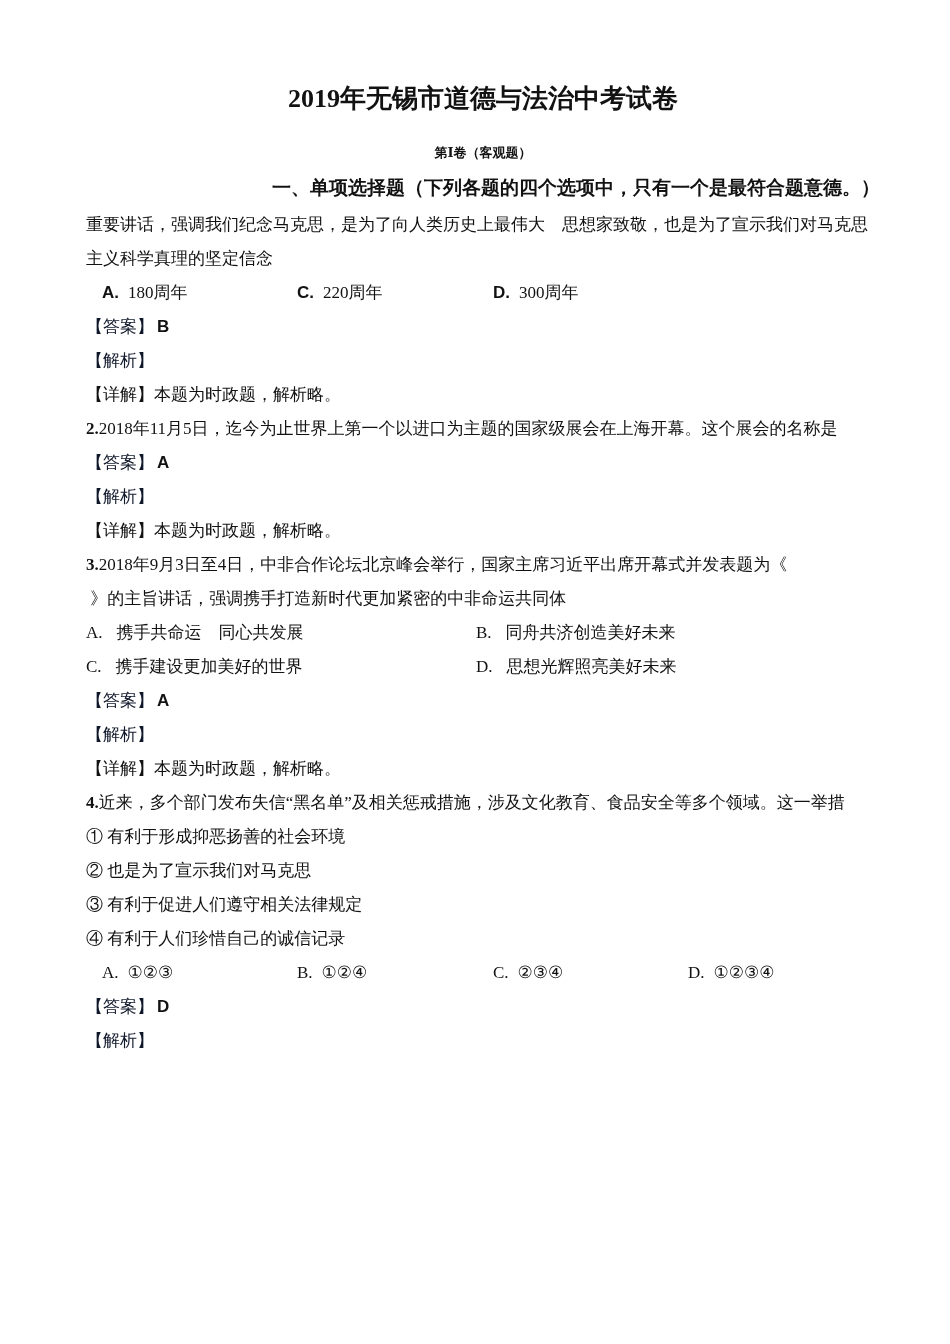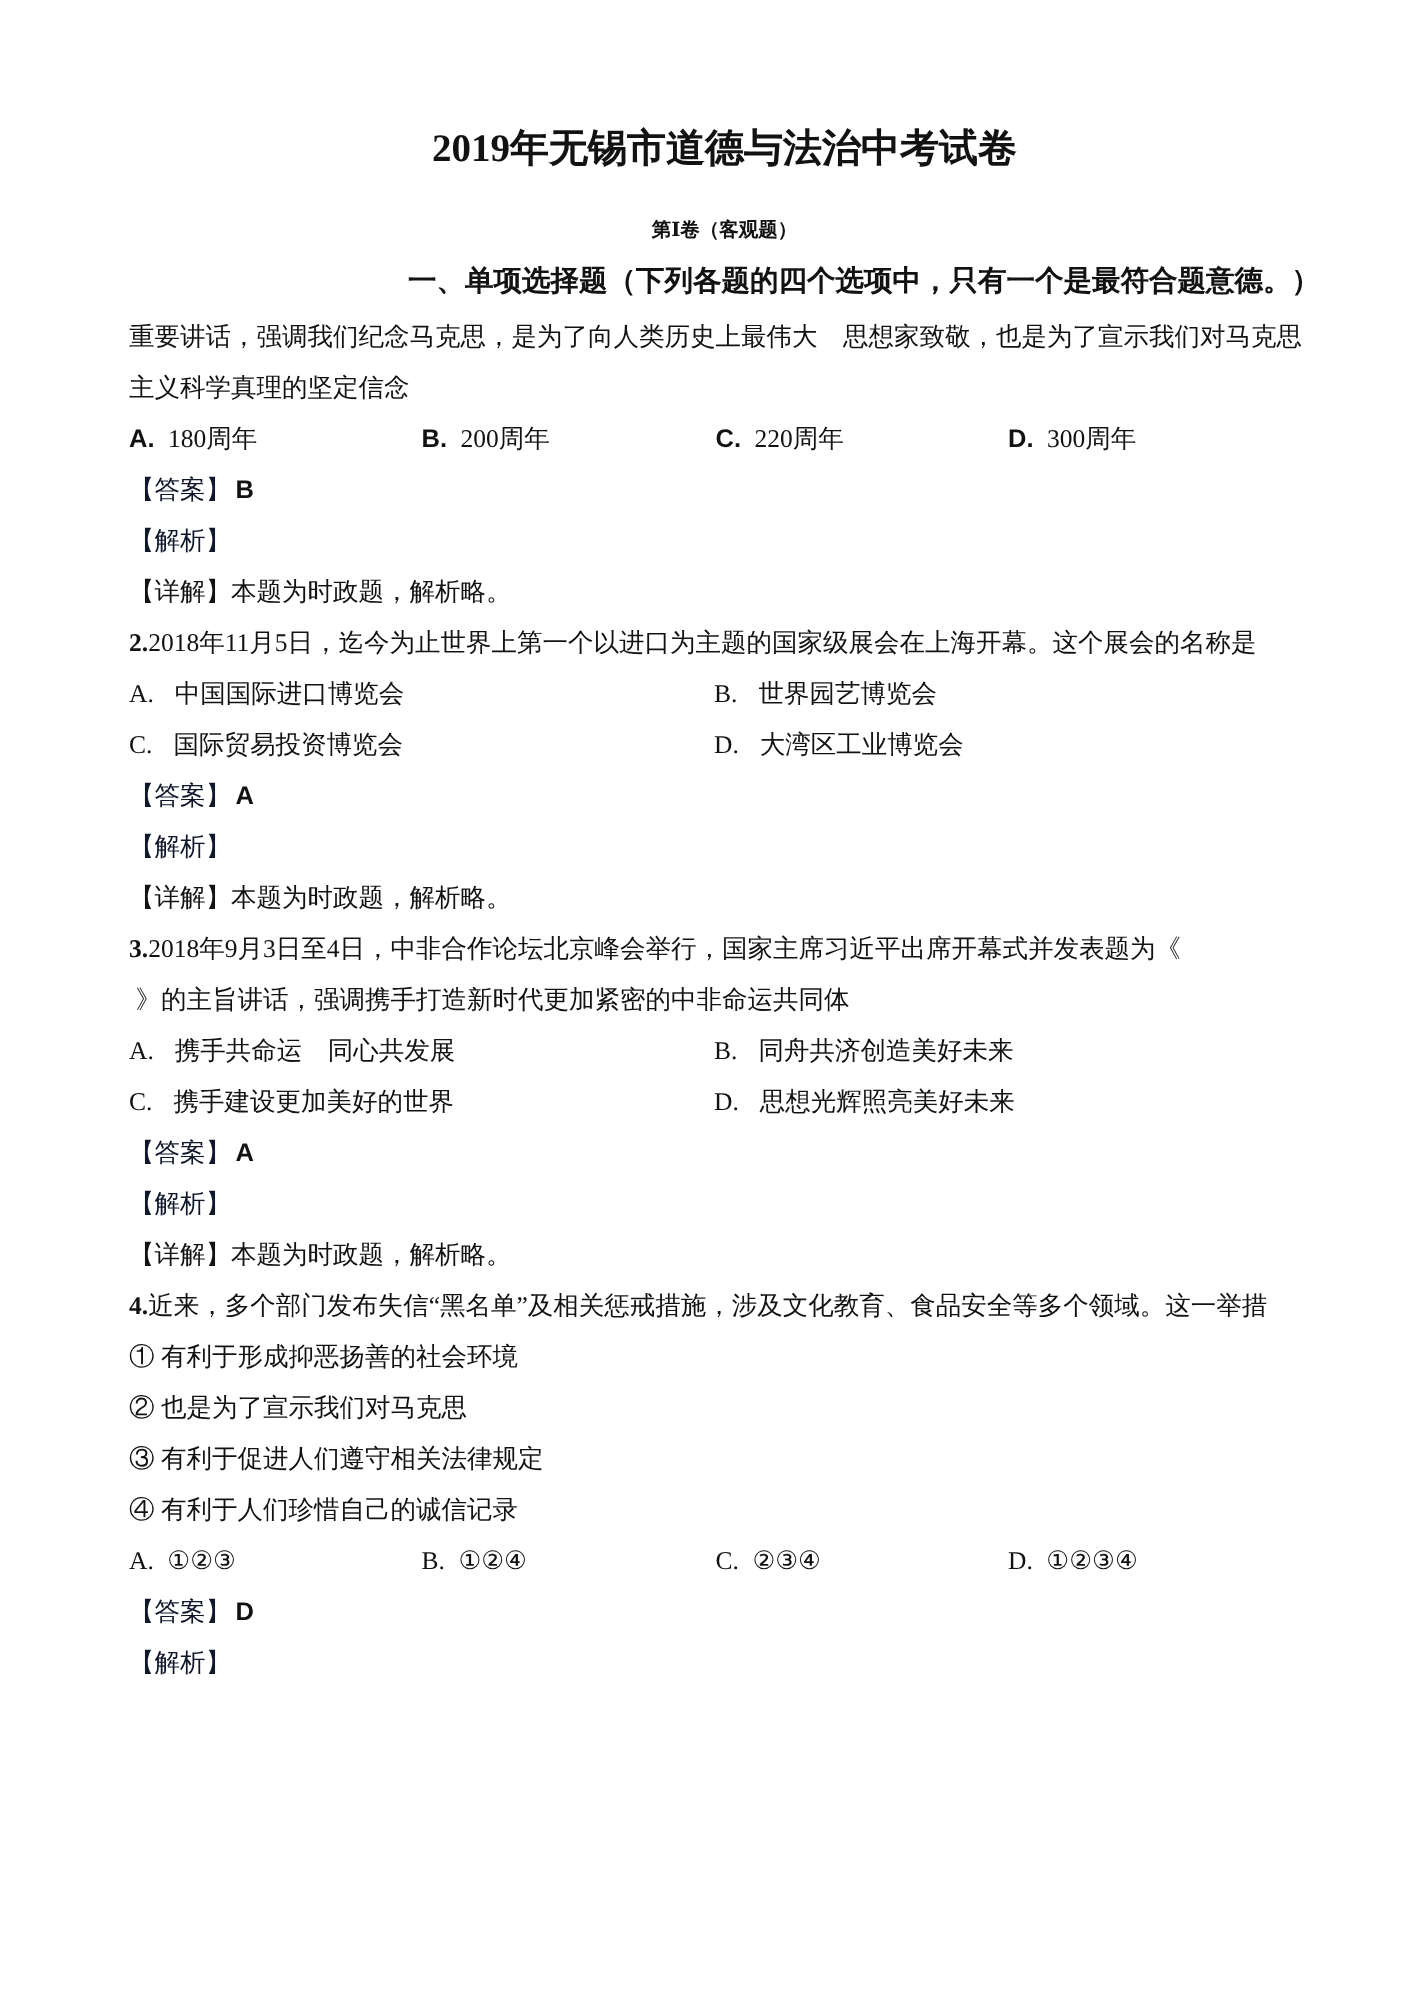--- a/index.html
+++ b/index.html
@@ -54,20 +54,21 @@
     font-size: 17px;
     white-space: pre;
     overflow: visible;
   }
   .qnum {
     font-weight: bold;
   }
   .opts4 {
     display: grid;
     grid-template-columns: 195px 196px 195px auto;
+    margin-left: 16px;
   }
   .opts2 {
     display: grid;
     grid-template-columns: 390px auto;
   }
   .opt {
     height: 34px;
     line-height: 34px;
     font-size: 17px;
     white-space: pre;
@@ -95,37 +96,30 @@
   <h2 class="volume">第Ⅰ卷（客观题）</h2>
   <h3 class="section">一、单项选择题（下列各题的四个选项中，只有一个是最符合题意德。）</h3>
 
   <div class="questions">
 
     <section>
       <div class="line">重要讲话，强调我们纪念马克思，是为了向人类历史上最伟大　思想家致敬，也是为了宣示我们对马克思</div>
       <div class="line">主义科学真理的坚定信念</div>
       <div class="line opts4">
         <span class="opt"><span class="optlabel sans">A.</span><span>180周年</span></span>
-        <span class="opt"><span class="optlabel sans">B.</span><span>200周年</span></span>
         <span class="opt"><span class="optlabel sans">C.</span><span>220周年</span></span>
         <span class="opt"><span class="optlabel sans">D.</span><span>300周年</span></span>
       </div>
       <div class="line"><span class="blue">【答案】</span><span class="ans">B</span></div>
       <div class="line"><span class="blue">【解析】</span></div>
       <div class="line"><span>【详解】</span><span>本题为时政题，解析略。</span></div>
     </section>
 
     <section>
       <div class="line"><span class="qnum">2.</span><span>2018年11月5日，迄今为止世界上第一个以进口为主题的国家级展会在上海开幕。这个展会的名称是</span></div>
-      <div class="opts2">
-        <span class="opt"><span class="optlabel">A.</span><span>中国国际进口博览会</span></span>
-        <span class="opt"><span class="optlabel">B.</span><span>世界园艺博览会</span></span>
-        <span class="opt"><span class="optlabel">C.</span><span>国际贸易投资博览会</span></span>
-        <span class="opt"><span class="optlabel">D.</span><span>大湾区工业博览会</span></span>
-      </div>
       <div class="line"><span class="blue">【答案】</span><span class="ans">A</span></div>
       <div class="line"><span class="blue">【解析】</span></div>
       <div class="line"><span>【详解】</span><span>本题为时政题，解析略。</span></div>
     </section>
 
     <section>
       <div class="line"><span class="qnum">3.</span><span>2018年9月3日至4日，中非合作论坛北京峰会举行，国家主席习近平出席开幕式并发表题为《</span></div>
       <div class="line"> 》的主旨讲话，强调携手打造新时代更加紧密的中非命运共同体</div>
       <div class="opts2">
         <span class="opt"><span class="optlabel">A.</span><span>携手共命运　同心共发展</span></span>

